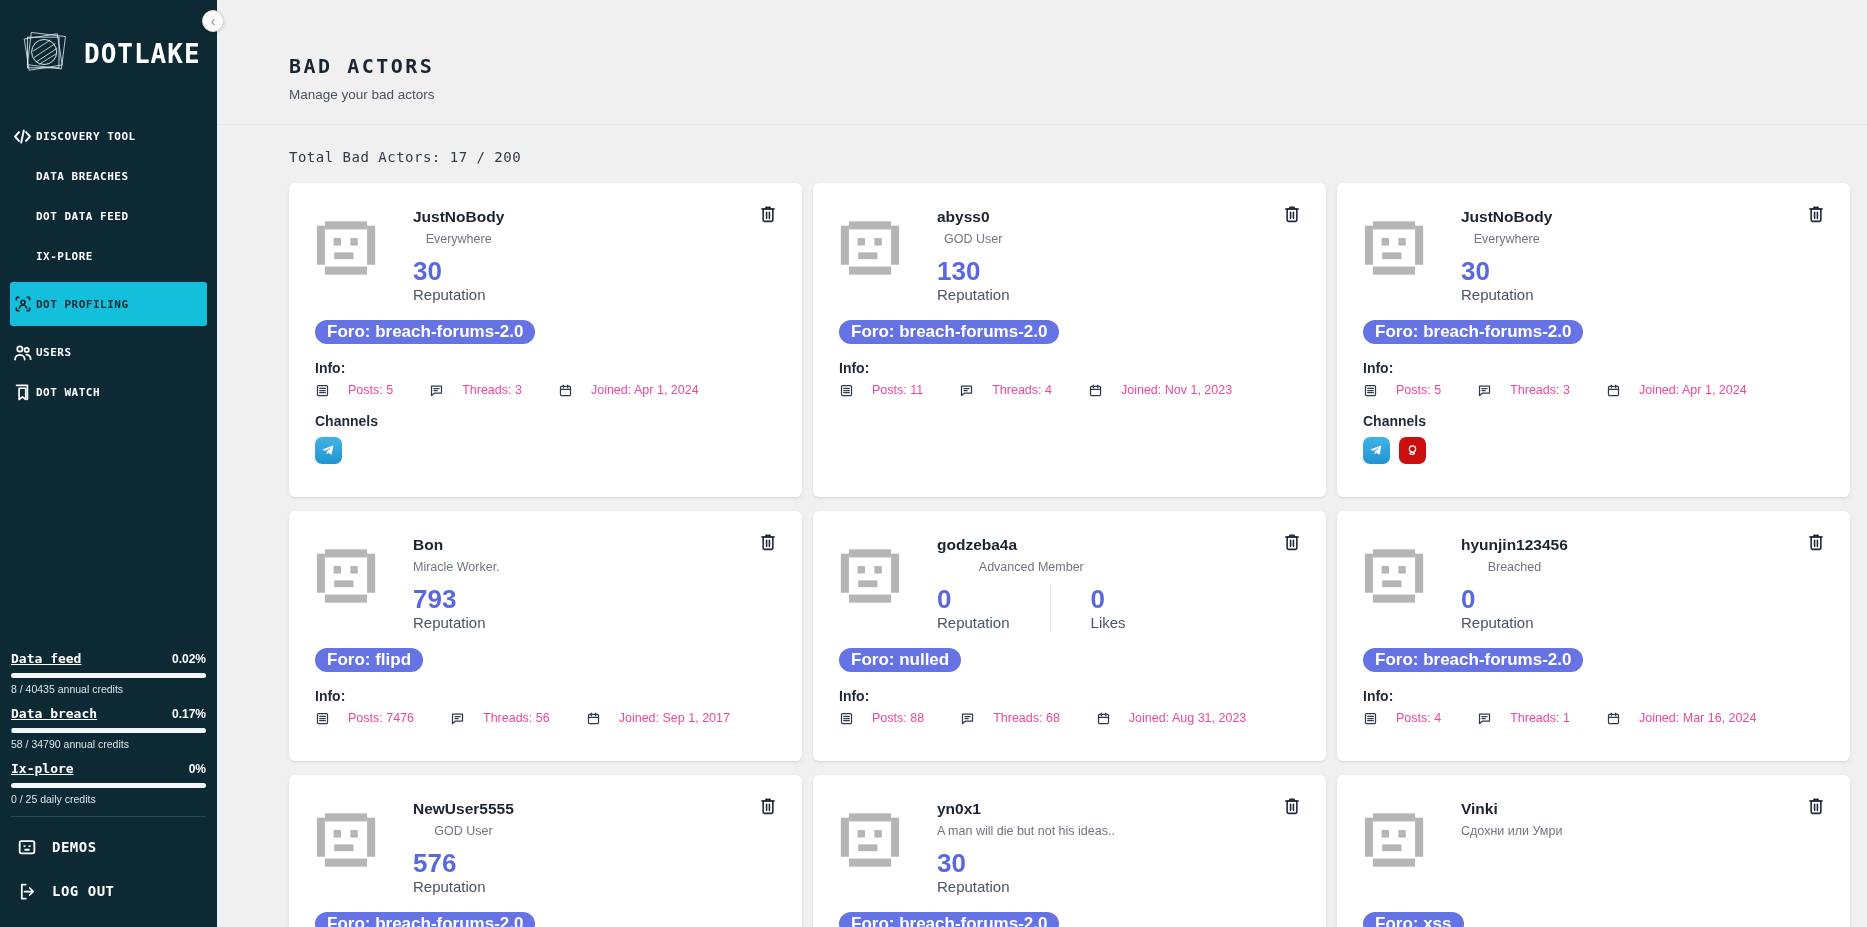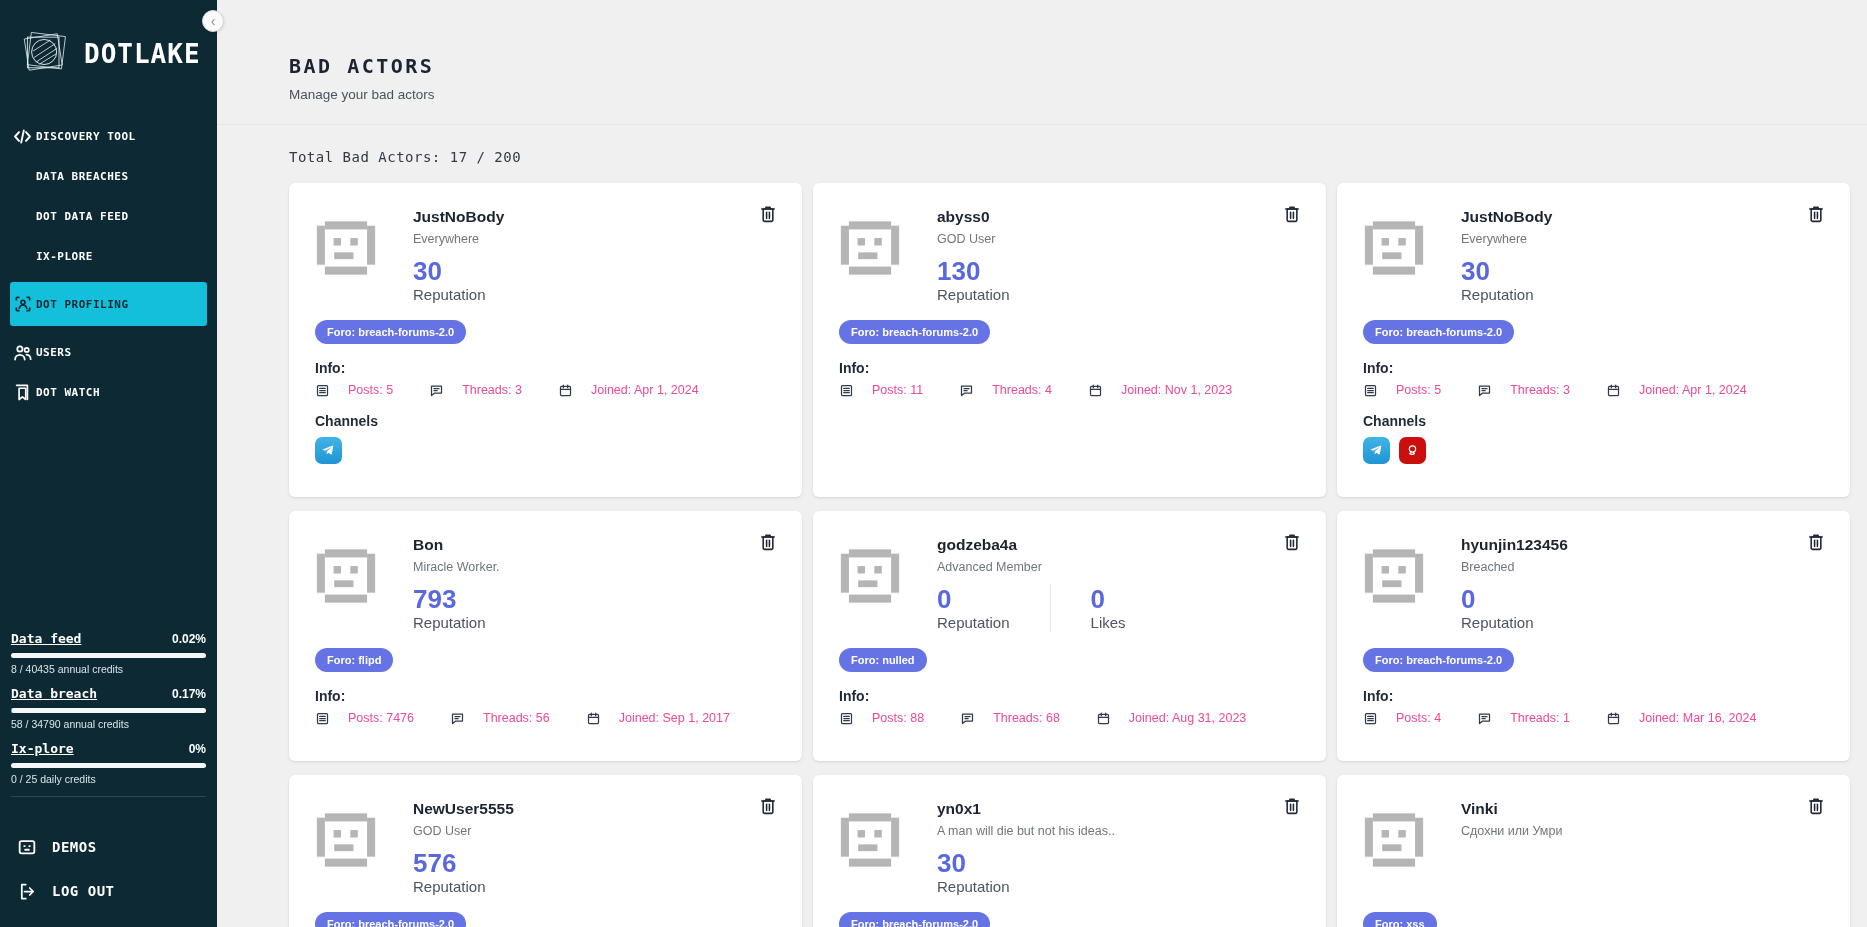--- a/index.html
+++ b/index.html
@@ -59,21 +59,21 @@
     font-size:13px; color:#fff;text-decoration:underline;
   }
   .credit-pct { font-size:12px; font-weight:bold; color:#fff; }
   .credit-bar {
     height:5px; background:rgba(255,255,255,.96); border-radius:3px;
     margin:7px 0 5px 0; position:relative; overflow:hidden;
   }
   .credit-fill { position:absolute; left:0; top:0; bottom:0; background:var(--accent-cyan,#13bfdb); border-radius:3px; }
   .credit-caption { font-size:10.5px; color:#d9e4e8; margin-bottom:11px; }
 
-  .sidebar-footer { border-top:1px solid rgba(255,255,255,.14); margin-top:8px; padding-top:28px; }
+  .sidebar-footer { border-top:1px solid rgba(255,255,255,.14); margin-top:8px; padding-top:8px; }
   .footer-item {
     display:flex; align-items:center; gap:13px; height:44px;
     padding-left:4px; color:#fff; cursor:pointer;
     font-family:"DejaVu Sans Mono", monospace; font-weight:bold;
     font-size:14px; letter-spacing:0.5px;
   }
   .footer-item .icon-slot { width:24px; height:24px; display:flex; align-items:center; justify-content:center; }
 
   
   .main { position:absolute; left:217px; right:0; top:0; bottom:0; background:#f0f0f1; overflow:hidden; }
@@ -103,29 +103,29 @@
     padding:24px 24px 0 26px; overflow:hidden;
   }
   .trash {
     position:absolute; top:20px; right:22px; width:24px; height:24px;
     background:none; border:none; cursor:pointer; color:#1f2937; padding:0;
   }
   .card-top { display:flex; min-height:97px; }
   .avatar { width:62px; height:62px; margin-top:10px; flex:0 0 62px; }
   .head { margin-left:36px; }
   .name { font-size:15.5px; font-weight:bold; color:#1b2430; line-height:19px; }
-  .subtitle { font-size:12.5px; color:#6f7680; margin-top:5px; line-height:16px; }
+  .subtitle { font-size:12.5px; color:#6f7680; margin-top:5px; line-height:16px;text-align:center; }
   .stats { display:flex; margin-top:9px; }
   .stat + .stat { border-left:1px solid #e2e5ea; padding-left:40px; margin-left:40px; }
   .stat-value { font-size:26px; line-height:30px; font-weight:600; color:var(--stat-indigo,#5a68df); }
   .stat-label { font-size:15px; color:#4b5563; line-height:18px; }
   .badge-row { margin-top:16px; height:24px; }
   .badge {
     display:inline-block; background:var(--badge-indigo,#6673e4); color:#fff;
-    font-size:11px; font-weight:bold; line-height:14px;
+    font-size:17px; font-weight:bold; line-height:14px;
     padding:5px 12px; border-radius:12px;
   }
   .info-label, .chan-label { font-size:14px; font-weight:bold; color:#1f2937; }
   .info-label { margin-top:16px; }
   .info-row { display:flex; gap:36px; margin-top:7px; }
   .info-item { display:flex; gap:18px; font-size:12.5px; color:#ec4899; white-space:nowrap; }
   .info-item svg { flex:0 0 auto; }
   .chan-label { margin-top:15px; }
   .chan-row { display:flex; gap:9px; margin-top:8px; }
   .chan-icon {

